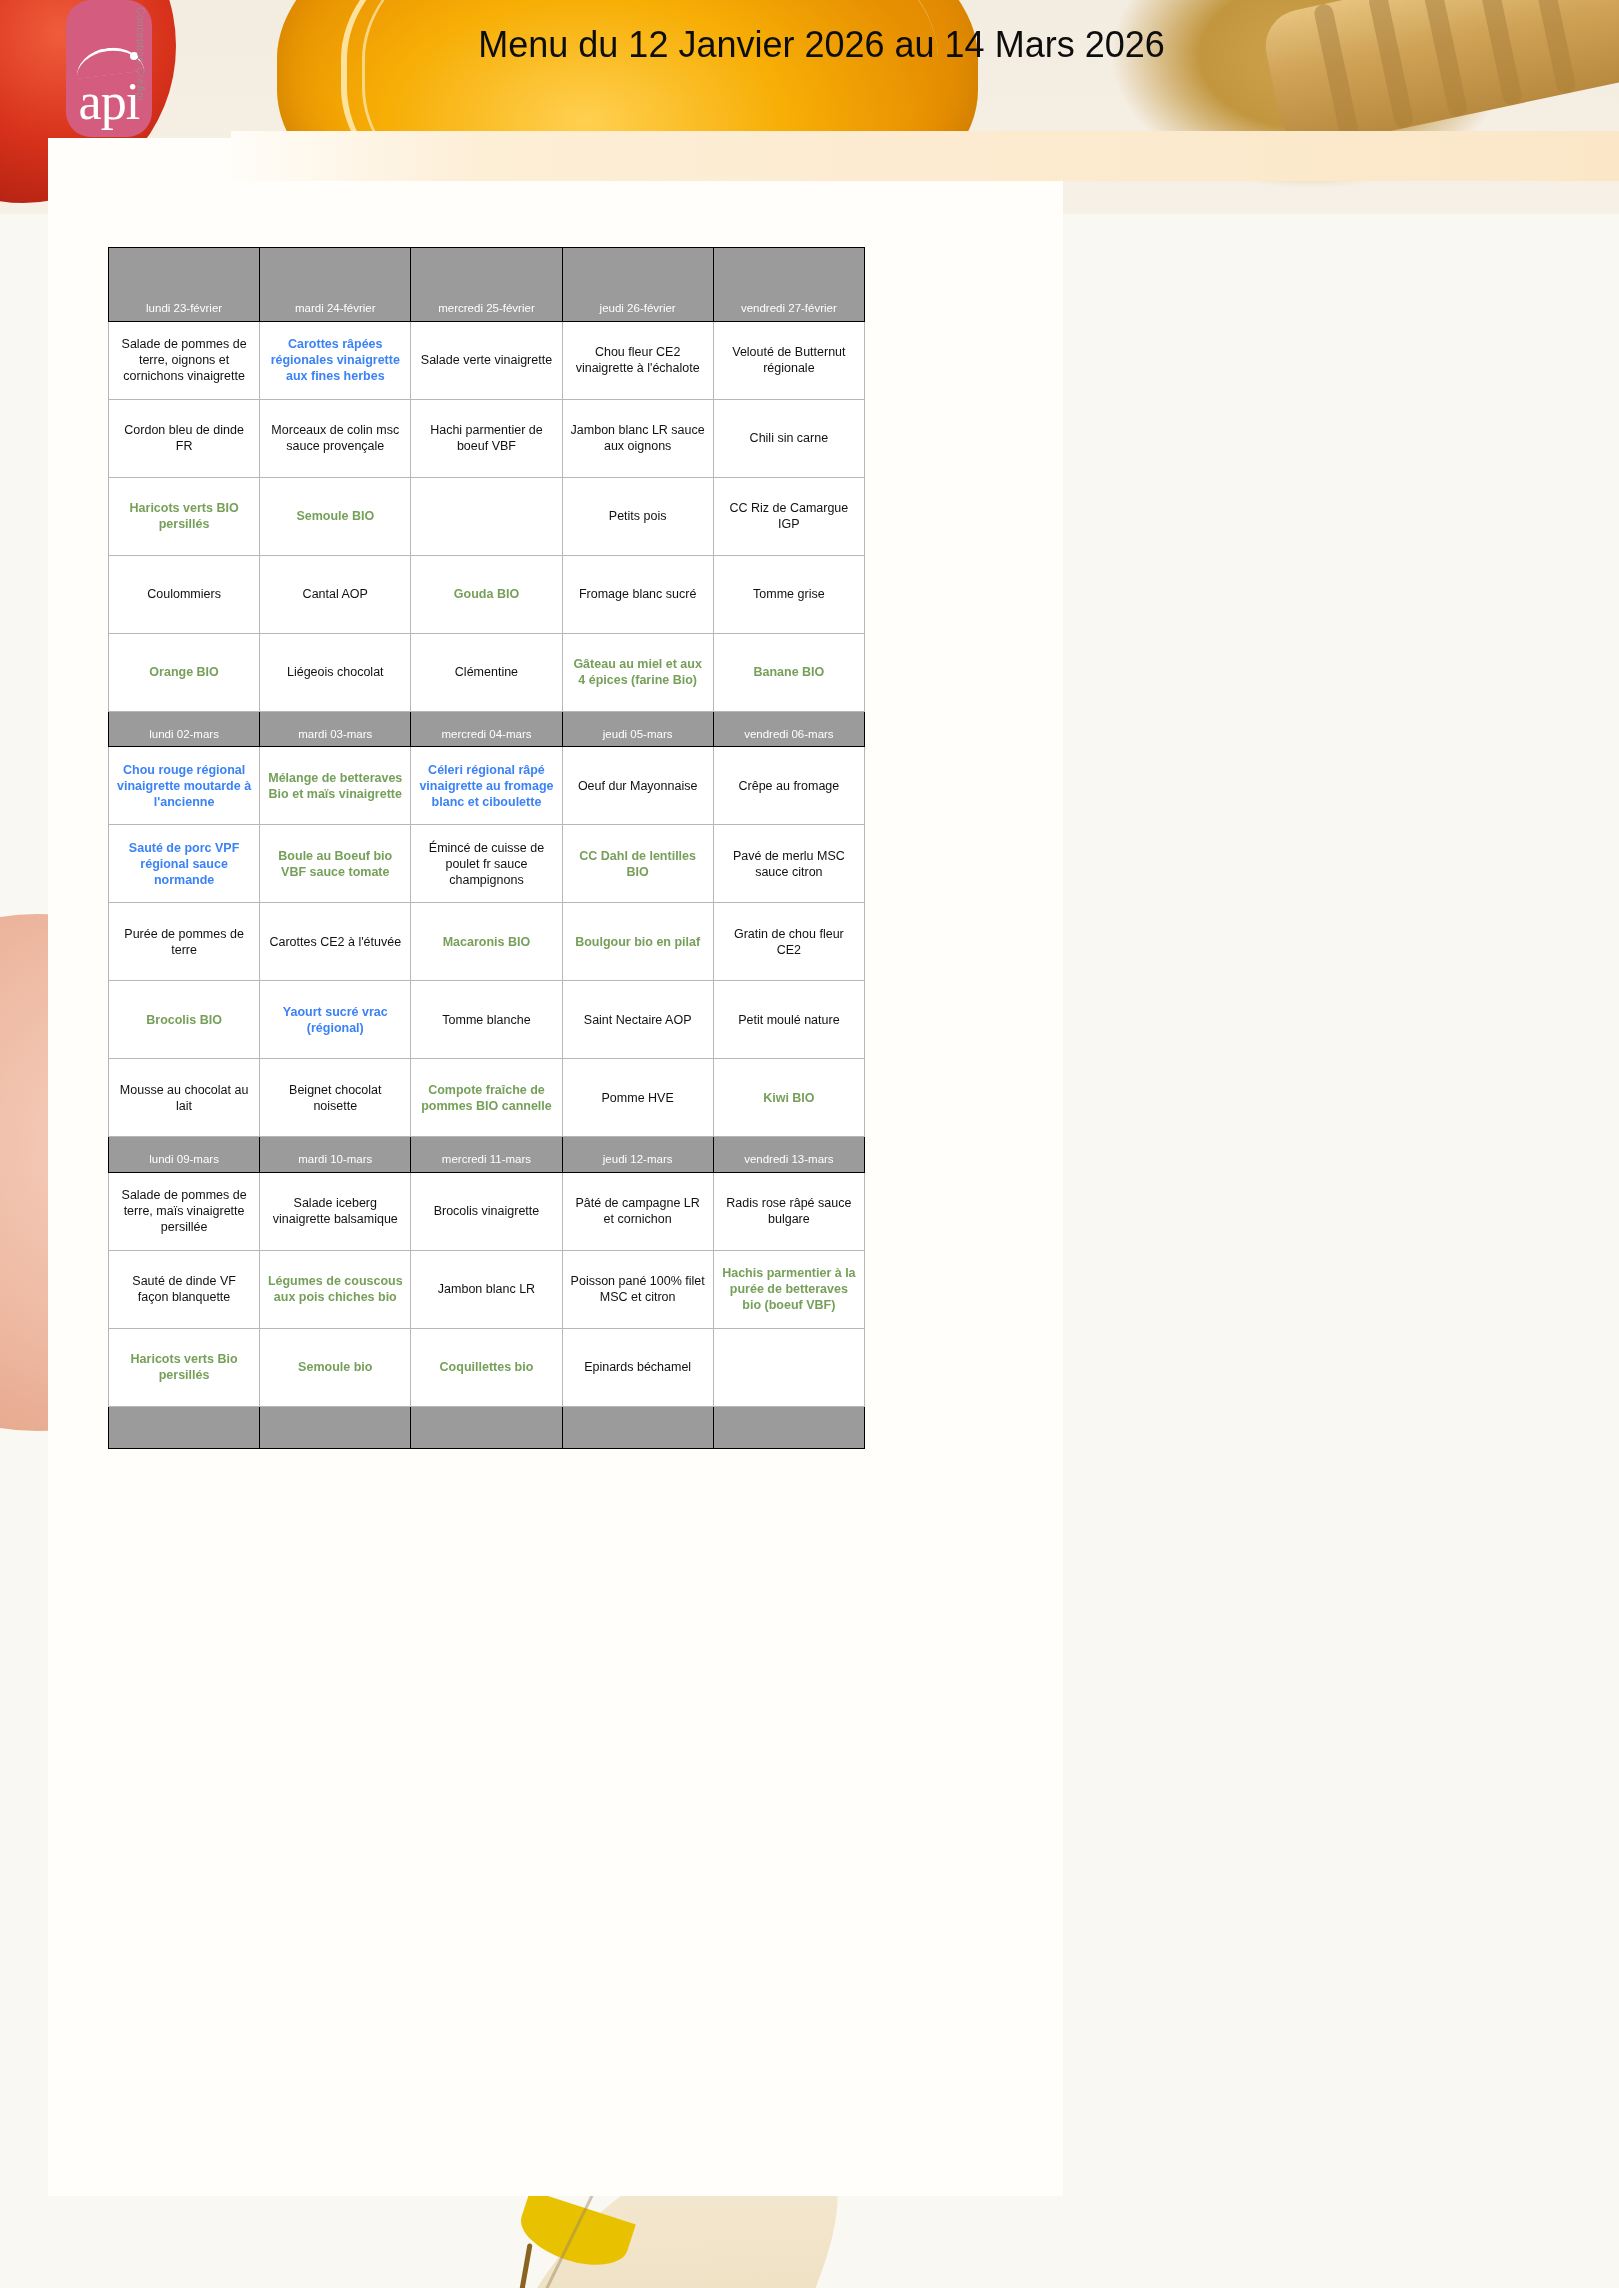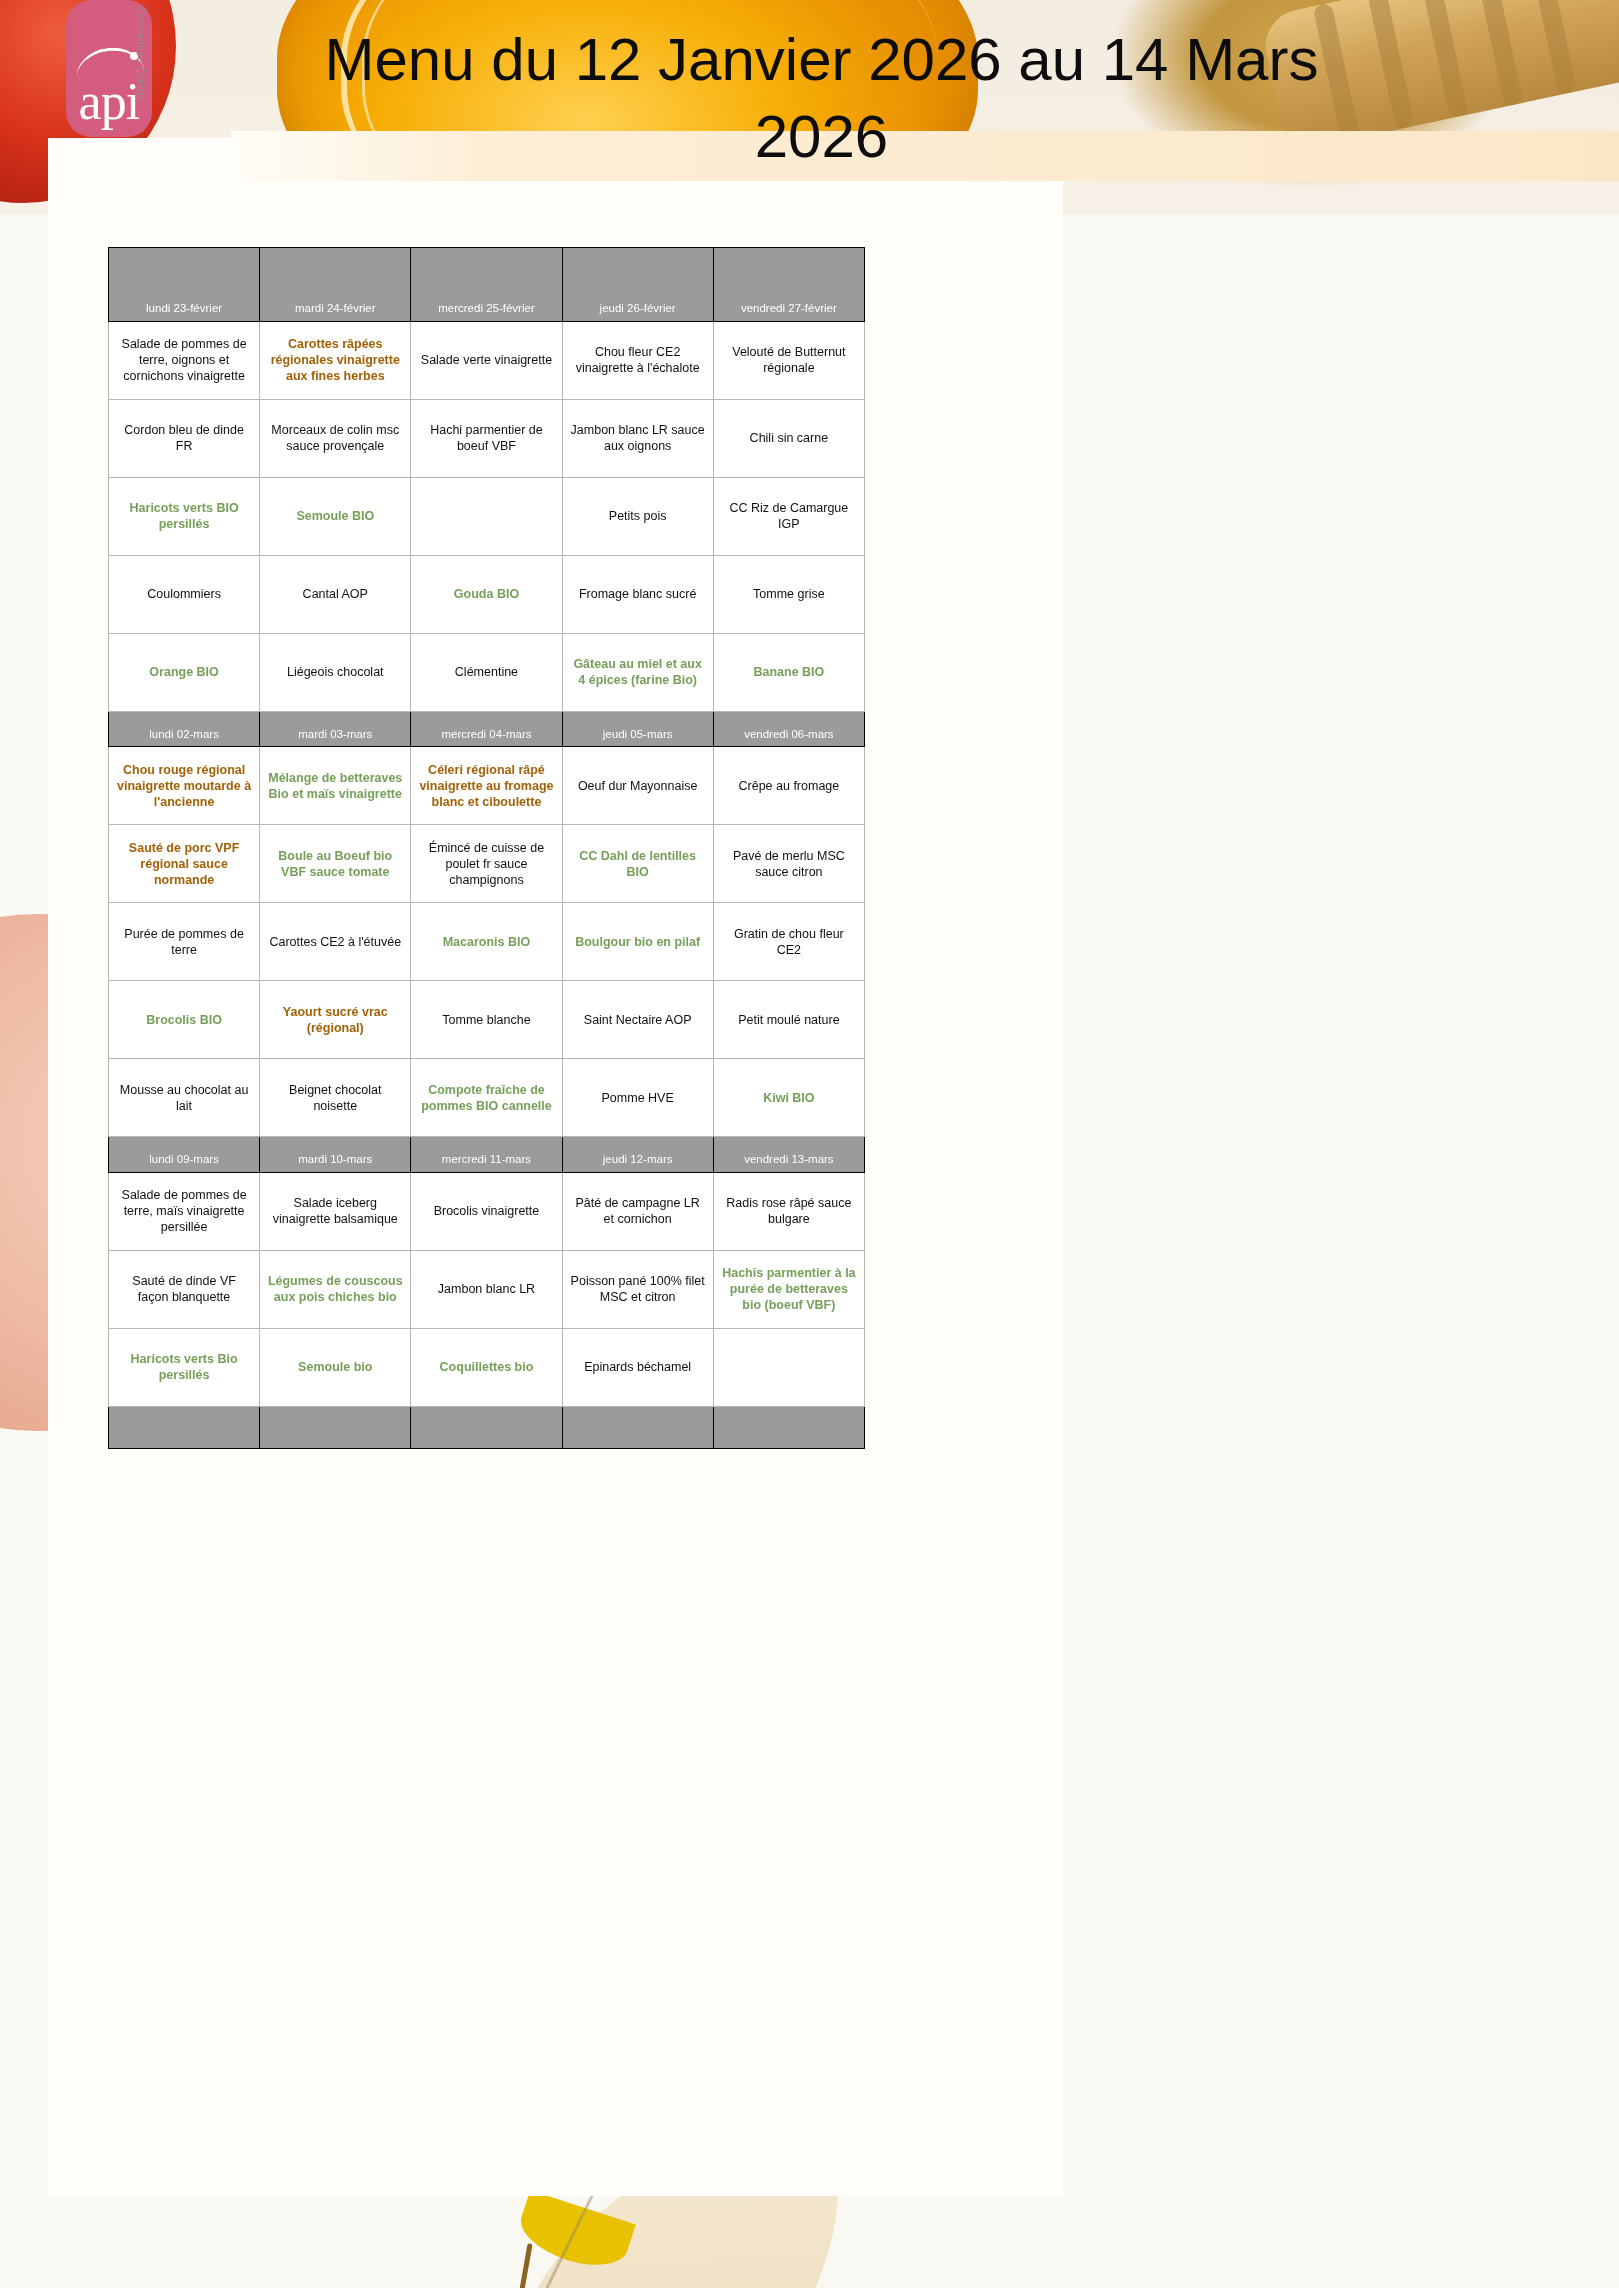--- a/index.html
+++ b/index.html
@@ -188,21 +188,21 @@
     z-index: 5;
   }
 
   
   .title {
     position: absolute;
     left: 277px; top: 22px;
     width: 1089px;
     text-align: center;
     font-family: "Liberation Sans", sans-serif;
-    font-size: 60px;
+    font-size: 36px;
     line-height: 1.28;
     color: #0d0d0d;
     z-index: 6;
   }
 
   
   .menu-table-wrap {
     position: absolute;
     left: 108px; top: 247px;
     width: 757px;
@@ -239,21 +239,21 @@
     text-align: center;
     vertical-align: middle;
     padding: 5.5px 6.5px;
     font-size: 12.5px;
     line-height: 1.28;
     color: #111111;
     background: #ffffff;
     height: 66px;
   }
   td.dish.green { color: #76a05a; font-weight: bold; }
-  td.dish.brown { color: #a16207; font-weight: bold; }
+  td.dish.brown { color: #3b82f6; font-weight: bold; }
   td.dish.empty { color: transparent; }
 </style>
 </head>
 <body>
 
 <div class="bg-layer">
   <div class="bg-paper"></div>
   <div class="bg-honey"></div>
   <div class="bg-honey-jar"></div>
   <div class="bg-honey-rim"></div>

